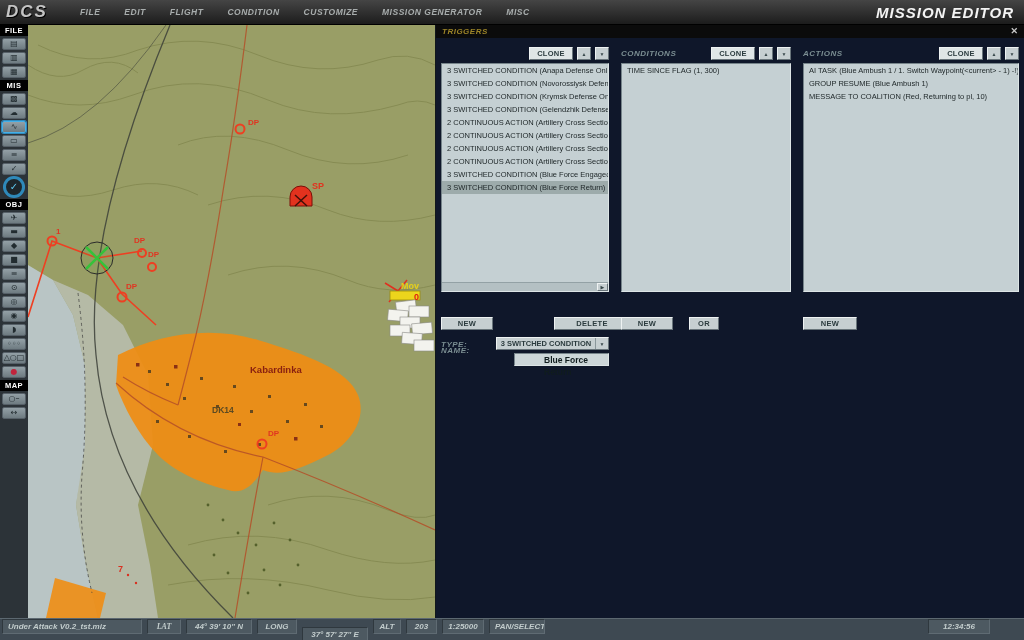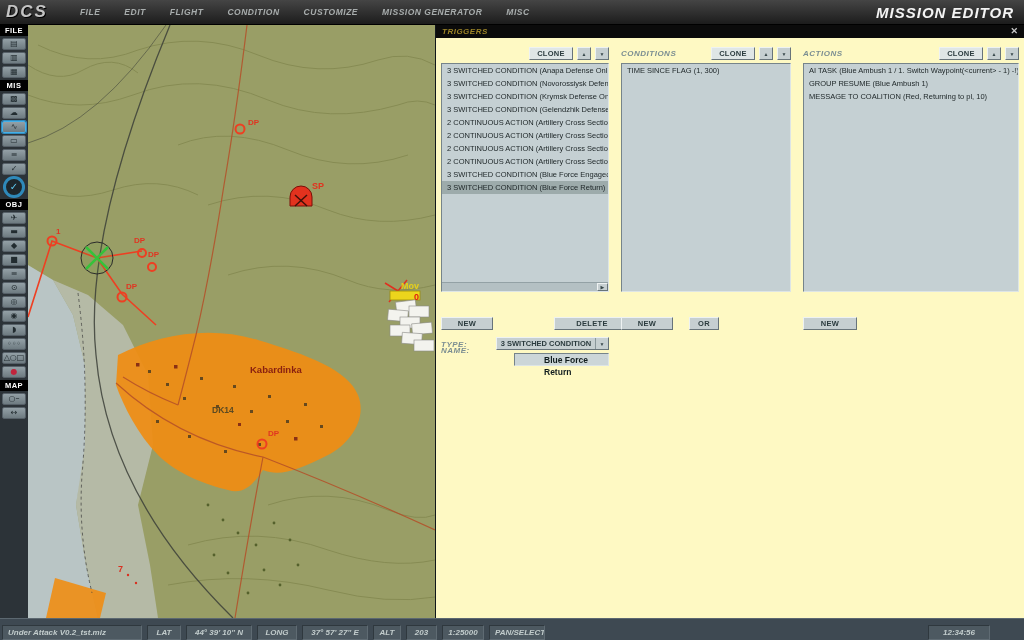--- a/index.html
+++ b/index.html
@@ -33,21 +33,21 @@
   .tool-btn[data-name="clock-icon"] { width:20px; height:20px; border-radius:50%;
     background:#1d262b; border:2px solid #2f89b8; }
   .tool-btn[data-name="clock-icon"] .glyph { color:#5ec8f0; font-size:10px; }
   .tool-btn[data-name="bullseye-icon"] .glyph { color:#c0243c; }
 
   
   .map-wrap { position:absolute; left:28px; top:25px; width:407px; height:593px; }
 
   
   .panel { position:absolute; left:435px; top:25px; width:589px; height:593px;
-    background:#fef9c3; border-left:1px solid #11171a; }
+    background:#0f172a; border-left:1px solid #11171a; }
   .panel-title { height:13px; background:#0b0b0b; display:flex; align-items:center; }
   .panel-title-text { margin-left:6px; font-size:8px; font-weight:bold; font-style:italic;
     color:#9c8428; letter-spacing:.5px; }
   .panel-close { margin-left:auto; margin-right:6px; color:#c8c8c8; font-size:9px;
     font-weight:bold; cursor:pointer; line-height:9px; }
 
   .col { position:absolute; }
   .col1 { left:5px; top:21px; width:168px; }
   .col2 { left:185px; top:21px; width:170px; }
   .col3 { left:367px; top:21px; width:216px; }
@@ -87,27 +87,27 @@
     display:flex; align-items:center; cursor:pointer; }
   .dropdown-value { flex:1; text-align:center; font-size:7.5px; font-weight:bold; color:#2b3b3e; }
   .dropdown-arrow { width:13px; height:100%; border-left:1px solid #8a979b; font-size:5px;
     color:#39494c; display:flex; align-items:center; justify-content:center; }
   .name-input { position:absolute; left:78px; top:328px; width:95px; height:13px;
     background:#ccd6d8; border:1px solid; border-color:#76848a #dde5e6 #dde5e6 #76848a;
     font-size:8.5px; font-weight:bold; color:#101c1e; text-align:left; line-height:12px;padding-left:29px; }
 
   
   .status-bar { position:absolute; left:0; top:618px; width:1024px; height:22px;
-    background:#3e4952; border-top:1px solid #5c6870; display:flex; align-items:flex-end;
+    background:#3e4952; border-top:1px solid #5c6870; display:flex; align-items:flex-start;
     gap:5px; padding:0 2px; }
   .sb-box { background:#4d5961; border:1px solid; border-color:#2f383e #5f6b73 #5f6b73 #2f383e;
     height:15px; line-height:13px; padding:0 5px; font-size:8px; font-weight:bold;
     font-style:italic; color:#c2cccc; text-align:center; white-space:nowrap; overflow:hidden; }
   .sb-file { width:140px; text-align:left; }
-  .sb-lat-l { width:34px; } .sb-lat-v { width:66px; }
+  .sb-lat-l { width:34px;font-family:Liberation Serif, serif; } .sb-lat-v { width:66px; }
   .sb-long-l { width:40px; } .sb-long-v { width:66px;margin-top:8px; }
   .sb-alt-l { width:28px; } .sb-alt-v { width:31px; }
   .sb-scale { width:42px; } .sb-mode { width:56px; text-align:left; }
   .sb-clock { margin-left:auto; margin-right:32px; width:62px;font-style:italic; }
 </style>
 </head>
 <body>
 
 <div id="screen" data-name="mission-editor-window">
 

